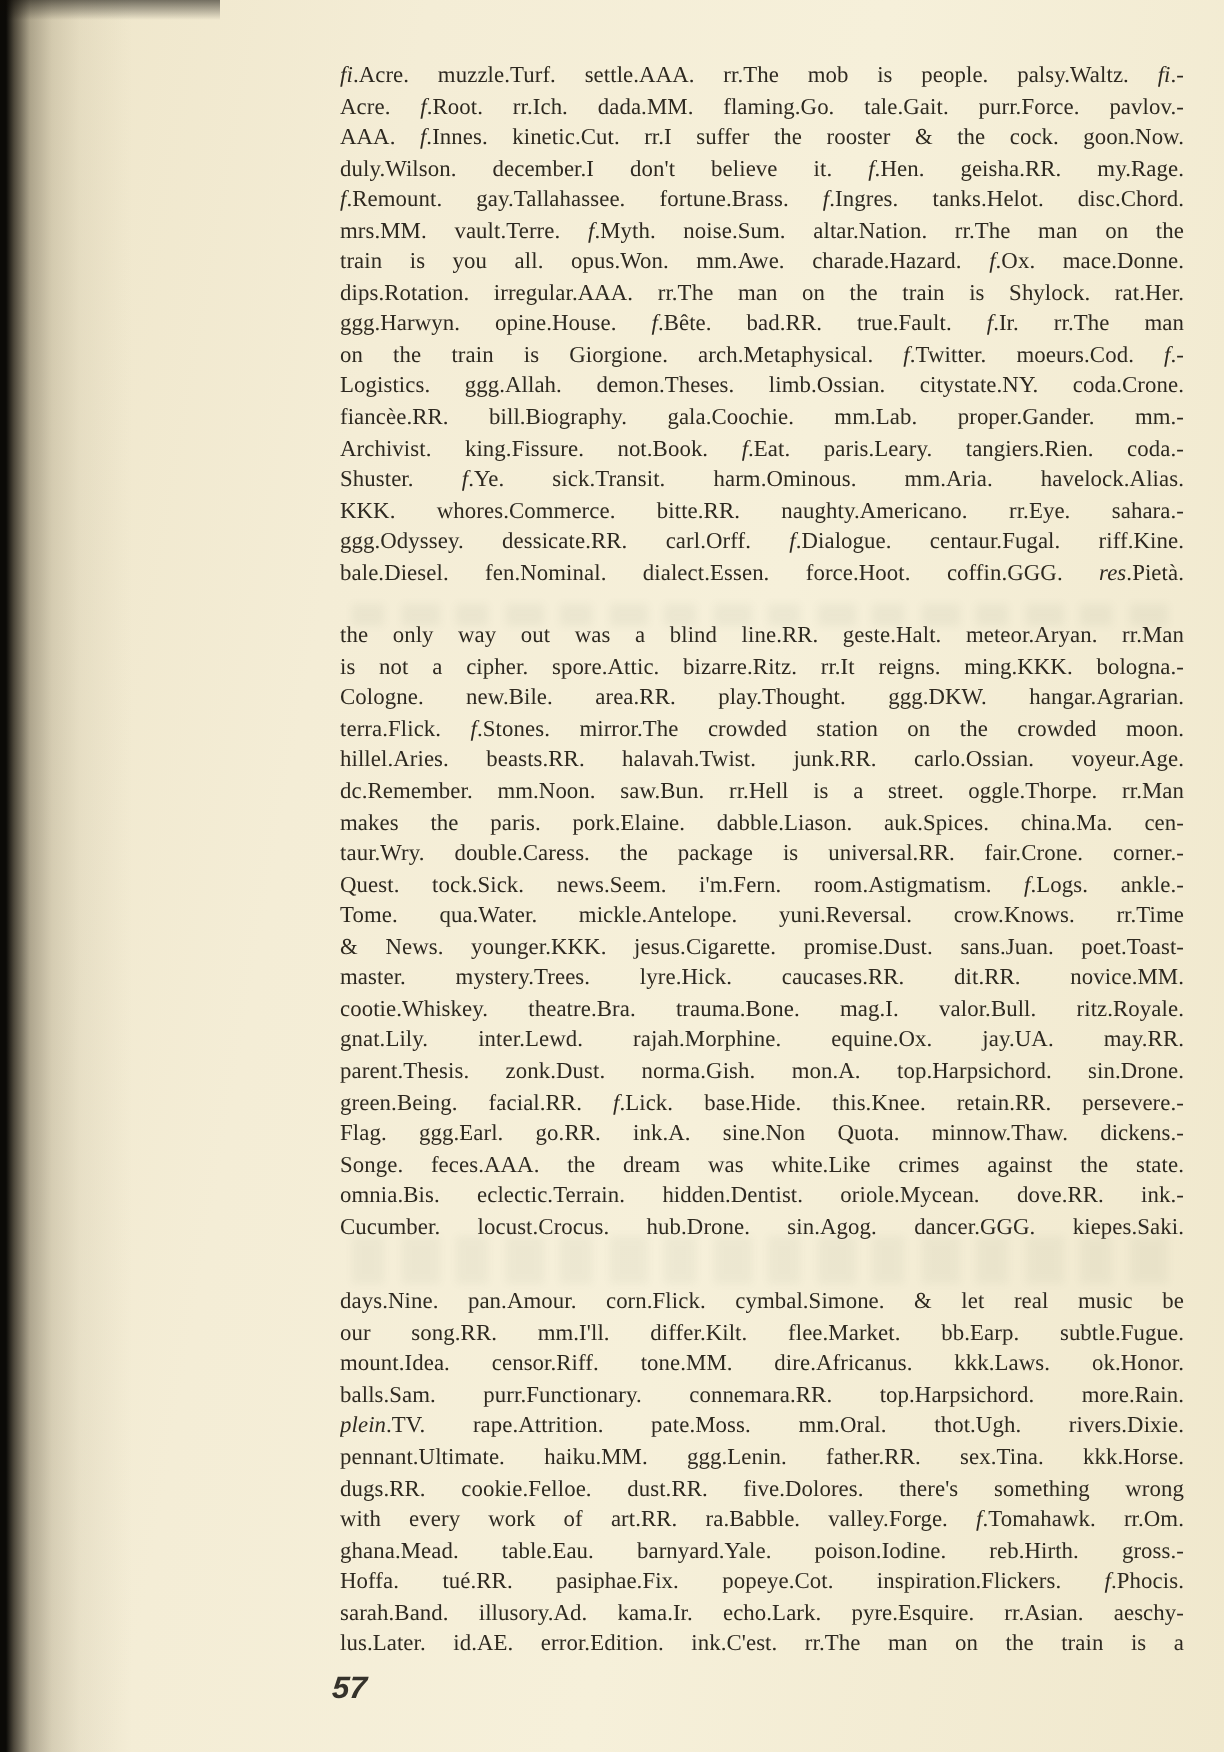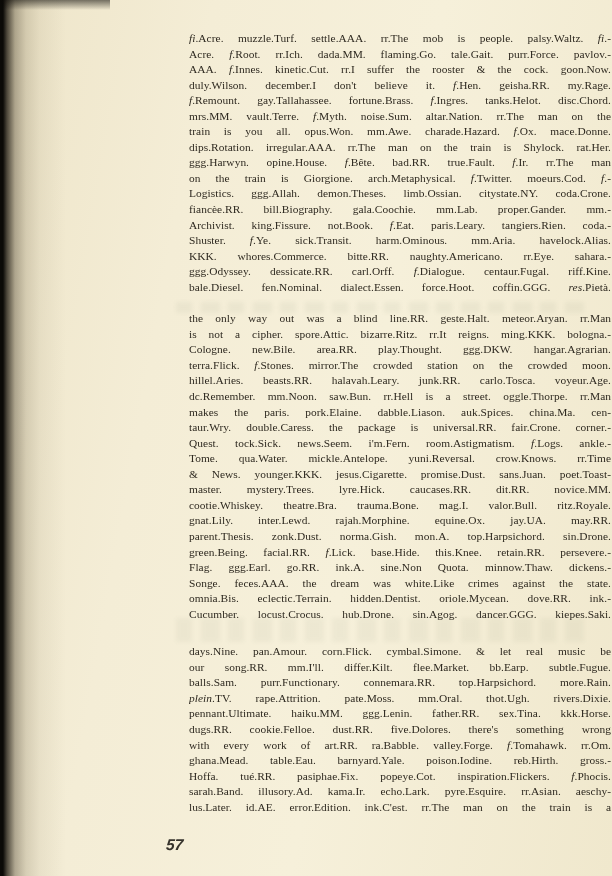--- a/index.html
+++ b/index.html
@@ -36,21 +36,20 @@
   }
   .ghost-a { top: 302px; height: 11px; }
   .ghost-b { top: 618px; height: 24px; opacity: 0.05; }
 
   .text-block {
     position: absolute; left: 170px; top: 31px; width: 422px;
     font-family: "Liberation Serif", "DejaVu Serif", serif;
     font-size: 11.4px; line-height: 15.55px;
     color: #2e2920;
     letter-spacing: 0.05px;
-    margin-left: 19px;
   }
   .paragraph { margin: 0; }
   .paragraph + .paragraph { margin-top: 16px; }
   .paragraph:last-child { margin-top: 22px; }
   .line {
     height: 15.55px; overflow: hidden;
     text-align: justify;
     text-align-last: justify;
     -moz-text-align-last: justify;
   }
@@ -91,40 +90,41 @@
         <div class="line">Shuster. <i>f</i>.Ye. sick.Transit. harm.Ominous. mm.Aria. havelock.Alias.</div>
         <div class="line">KKK. whores.Commerce. bitte.RR. naughty.Americano. rr.Eye. sahara.-</div>
         <div class="line">ggg.Odyssey. dessicate.RR. carl.Orff. <i>f</i>.Dialogue. centaur.Fugal. riff.Kine.</div>
         <div class="line">bale.Diesel. fen.Nominal. dialect.Essen. force.Hoot. coffin.GGG. <i>res</i>.Pietà.</div>
       </div>
       <div class="paragraph">
         <div class="line">the only way out was a blind line.RR. geste.Halt. meteor.Aryan. rr.Man</div>
         <div class="line">is not a cipher. spore.Attic. bizarre.Ritz. rr.It reigns. ming.KKK. bologna.-</div>
         <div class="line">Cologne. new.Bile. area.RR. play.Thought. ggg.DKW. hangar.Agrarian.</div>
         <div class="line">terra.Flick. <i>f</i>.Stones. mirror.The crowded station on the crowded moon.</div>
-        <div class="line">hillel.Aries. beasts.RR. halavah.Leary. junk.RR. carlo.Tosca. voyeur.Age.</div>
+        <div class="line">hillel.Aries. beasts.RR. halavah.Twist. junk.RR. carlo.Ossian. voyeur.Age.</div>
         <div class="line">dc.Remember. mm.Noon. saw.Bun. rr.Hell is a street. oggle.Thorpe. rr.Man</div>
         <div class="line">makes the paris. pork.Elaine. dabble.Liason. auk.Spices. china.Ma. cen-</div>
         <div class="line">taur.Wry. double.Caress. the package is universal.RR. fair.Crone. corner.-</div>
         <div class="line">Quest. tock.Sick. news.Seem. i'm.Fern. room.Astigmatism. <i>f</i>.Logs. ankle.-</div>
         <div class="line">Tome. qua.Water. mickle.Antelope. yuni.Reversal. crow.Knows. rr.Time</div>
         <div class="line">&amp; News. younger.KKK. jesus.Cigarette. promise.Dust. sans.Juan. poet.Toast-</div>
         <div class="line">master. mystery.Trees. lyre.Hick. caucases.RR. dit.RR. novice.MM.</div>
         <div class="line">cootie.Whiskey. theatre.Bra. trauma.Bone. mag.I. valor.Bull. ritz.Royale.</div>
         <div class="line">gnat.Lily. inter.Lewd. rajah.Morphine. equine.Ox. jay.UA. may.RR.</div>
         <div class="line">parent.Thesis. zonk.Dust. norma.Gish. mon.A. top.Harpsichord. sin.Drone.</div>
         <div class="line">green.Being. facial.RR. <i>f</i>.Lick. base.Hide. this.Knee. retain.RR. persevere.-</div>
         <div class="line">Flag. ggg.Earl. go.RR. ink.A. sine.Non Quota. minnow.Thaw. dickens.-</div>
         <div class="line">Songe. feces.AAA. the dream was white.Like crimes against the state.</div>
         <div class="line">omnia.Bis. eclectic.Terrain. hidden.Dentist. oriole.Mycean. dove.RR. ink.-</div>
         <div class="line">Cucumber. locust.Crocus. hub.Drone. sin.Agog. dancer.GGG. kiepes.Saki.</div>
       </div>
       <div class="paragraph">
         <div class="line">days.Nine. pan.Amour. corn.Flick. cymbal.Simone. &amp; let real music be</div>
         <div class="line">our song.RR. mm.I'll. differ.Kilt. flee.Market. bb.Earp. subtle.Fugue.</div>
+        <div class="line">mount.Idea. censor.Riff. tone.MM. dire.Africanus. kkk.Laws. ok.Honor.</div>
         <div class="line">balls.Sam. purr.Functionary. connemara.RR. top.Harpsichord. more.Rain.</div>
         <div class="line"><i>plein</i>.TV. rape.Attrition. pate.Moss. mm.Oral. thot.Ugh. rivers.Dixie.</div>
         <div class="line">pennant.Ultimate. haiku.MM. ggg.Lenin. father.RR. sex.Tina. kkk.Horse.</div>
         <div class="line">dugs.RR. cookie.Felloe. dust.RR. five.Dolores. there's something wrong</div>
         <div class="line">with every work of art.RR. ra.Babble. valley.Forge. <i>f</i>.Tomahawk. rr.Om.</div>
         <div class="line">ghana.Mead. table.Eau. barnyard.Yale. poison.Iodine. reb.Hirth. gross.-</div>
         <div class="line">Hoffa. tué.RR. pasiphae.Fix. popeye.Cot. inspiration.Flickers. <i>f</i>.Phocis.</div>
         <div class="line">sarah.Band. illusory.Ad. kama.Ir. echo.Lark. pyre.Esquire. rr.Asian. aeschy-</div>
         <div class="line">lus.Later. id.AE. error.Edition. ink.C'est. rr.The man on the train is a</div>
       </div>

